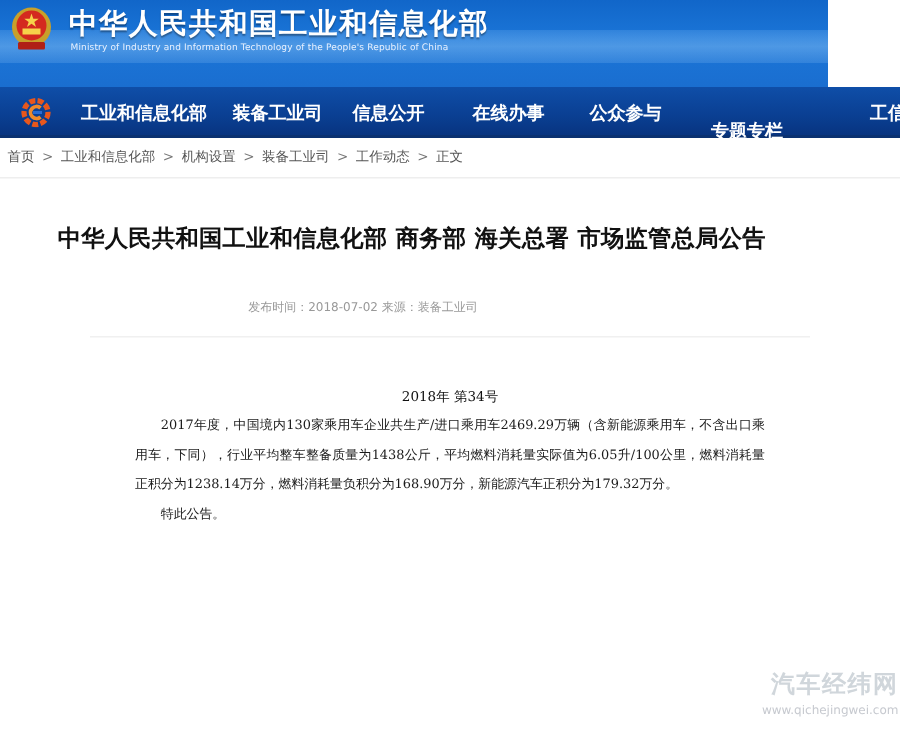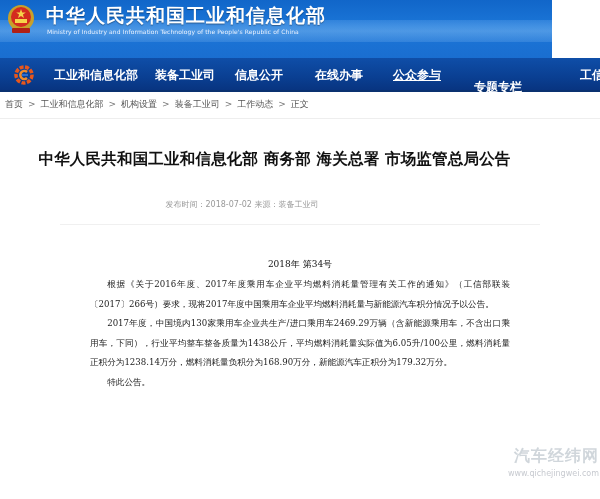--- a/index.html
+++ b/index.html
@@ -97,39 +97,38 @@
 <div class="navbar">
   <svg class="nav-logo" viewBox="0 0 20 20">
     <circle cx="10" cy="10" r="8" fill="none" stroke="#e8571c" stroke-width="3.5" stroke-dasharray="4 1.5"></circle>
     <path d="M13 7 A4 4 0 1 0 13 13" fill="none" stroke="#f08a2a" stroke-width="2.5"></path>
     <rect x="8" y="9" width="6" height="2" fill="#2a6cd2"></rect>
   </svg>
   <div class="nav-item" style="left:54px;">工业和信息化部</div>
   <div class="nav-item" style="left:155px;">装备工业司</div>
   <div class="nav-item" style="left:235px;">信息公开</div>
   <div class="nav-item" style="left:315px;">在线办事</div>
-  <div class="nav-item" style="left:393px;text-decoration:underline;">公众参与</div>
+  <div class="nav-item" style="left:393px;">公众参与</div>
   <div class="nav-item" style="left:474px;margin-top:12px;">专题专栏</div>
   <div class="nav-item" style="left:580px;font-family:Liberation Serif, serif;">工信数据</div>
 </div>
 
 <div class="breadcrumb">
   <span class="crumb">首页</span><span class="sep">&gt;</span><span class="crumb">工业和信息化部</span><span class="sep">&gt;</span><span class="crumb">机构设置</span><span class="sep">&gt;</span><span class="crumb">装备工业司</span><span class="sep">&gt;</span><span class="crumb">工作动态</span><span class="sep">&gt;</span><span class="crumb current">正文</span>
 </div>
 
 <div class="divider-top"></div>
 
 <h1 class="article-title">中华人民共和国工业和信息化部 商务部 海关总署 市场监管总局公告</h1>
 <div class="meta">发布时间：2018-07-02  来源：装备工业司</div>
 <div class="meta-divider"></div>
 
 <div class="doc-number">2018年 第34号</div>
 
 <div class="body-text" style="top:275px;">
-  <p class="para">根据《关于2016年度、2017年度乘用车企业平均燃料消耗量管理有关工作的通知》（工信部联装〔2017〕266号）要求，现将2017年度中国乘用车企业平均燃料消耗量与新能源汽车积分情况予以公告。</p>
   <p class="para">2017年度，中国境内130家乘用车企业共生产/进口乘用车2469.29万辆（含新能源乘用车，不含出口乘用车，下同），行业平均整车整备质量为1438公斤，平均燃料消耗量实际值为6.05升/100公里，燃料消耗量正积分为1238.14万分，燃料消耗量负积分为168.90万分，新能源汽车正积分为179.32万分。</p>
   <p class="para">特此公告。</p>
 </div>
 
 <div class="watermark">
   <div class="wm-name">汽车经纬网</div>
   <div class="wm-url">www.qichejingwei.com</div>
 </div>
 
 </body></html>

